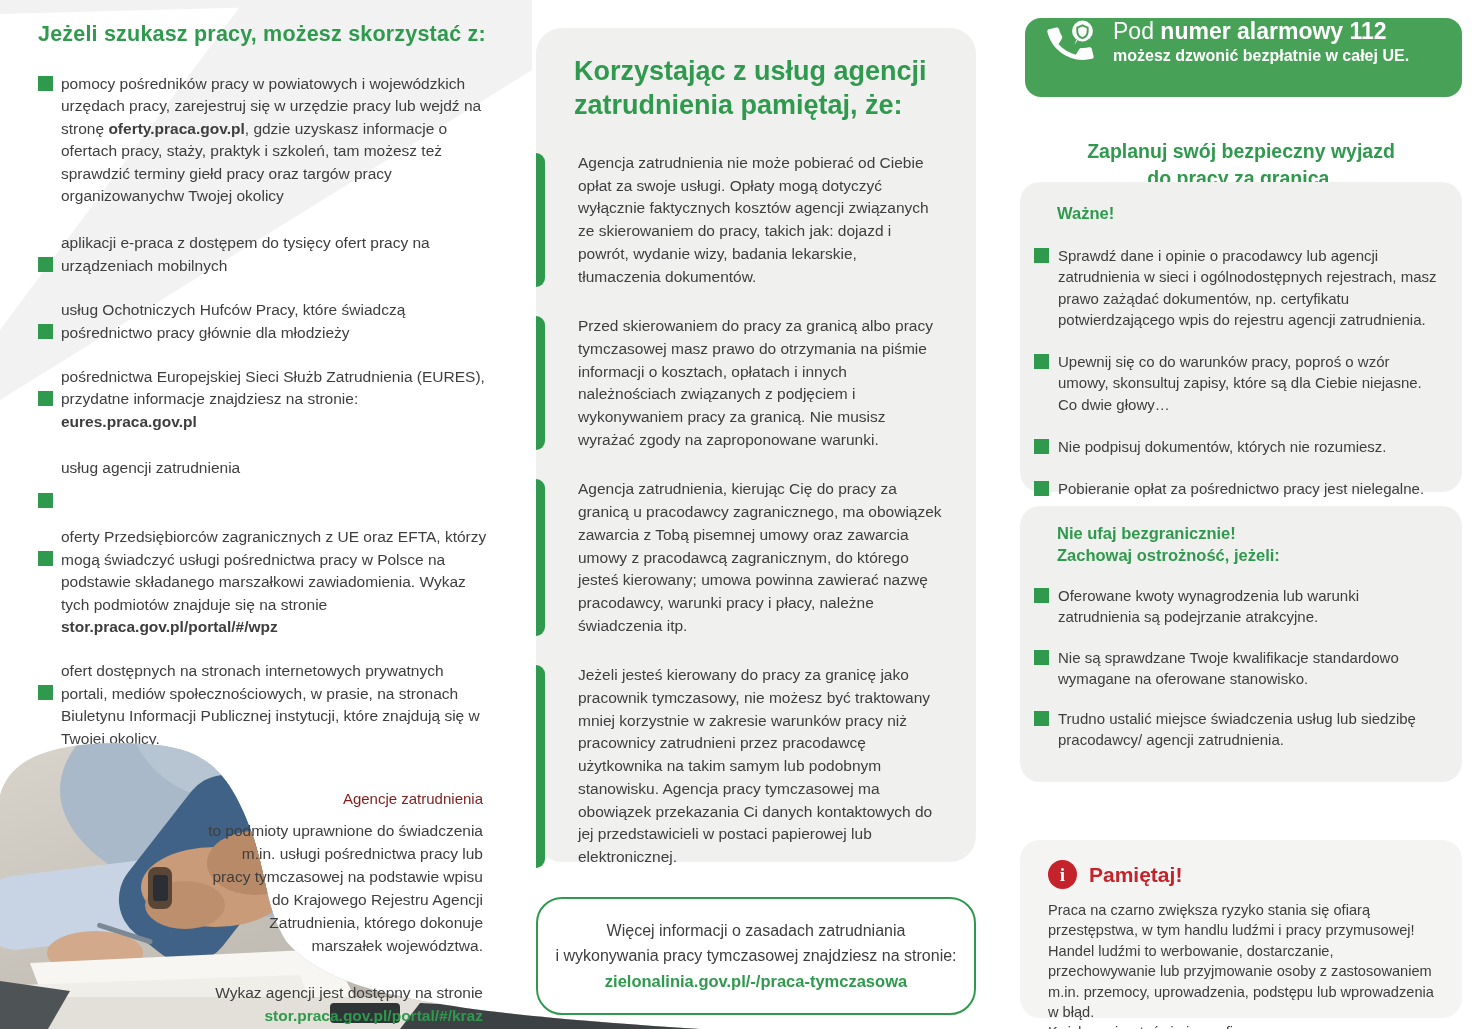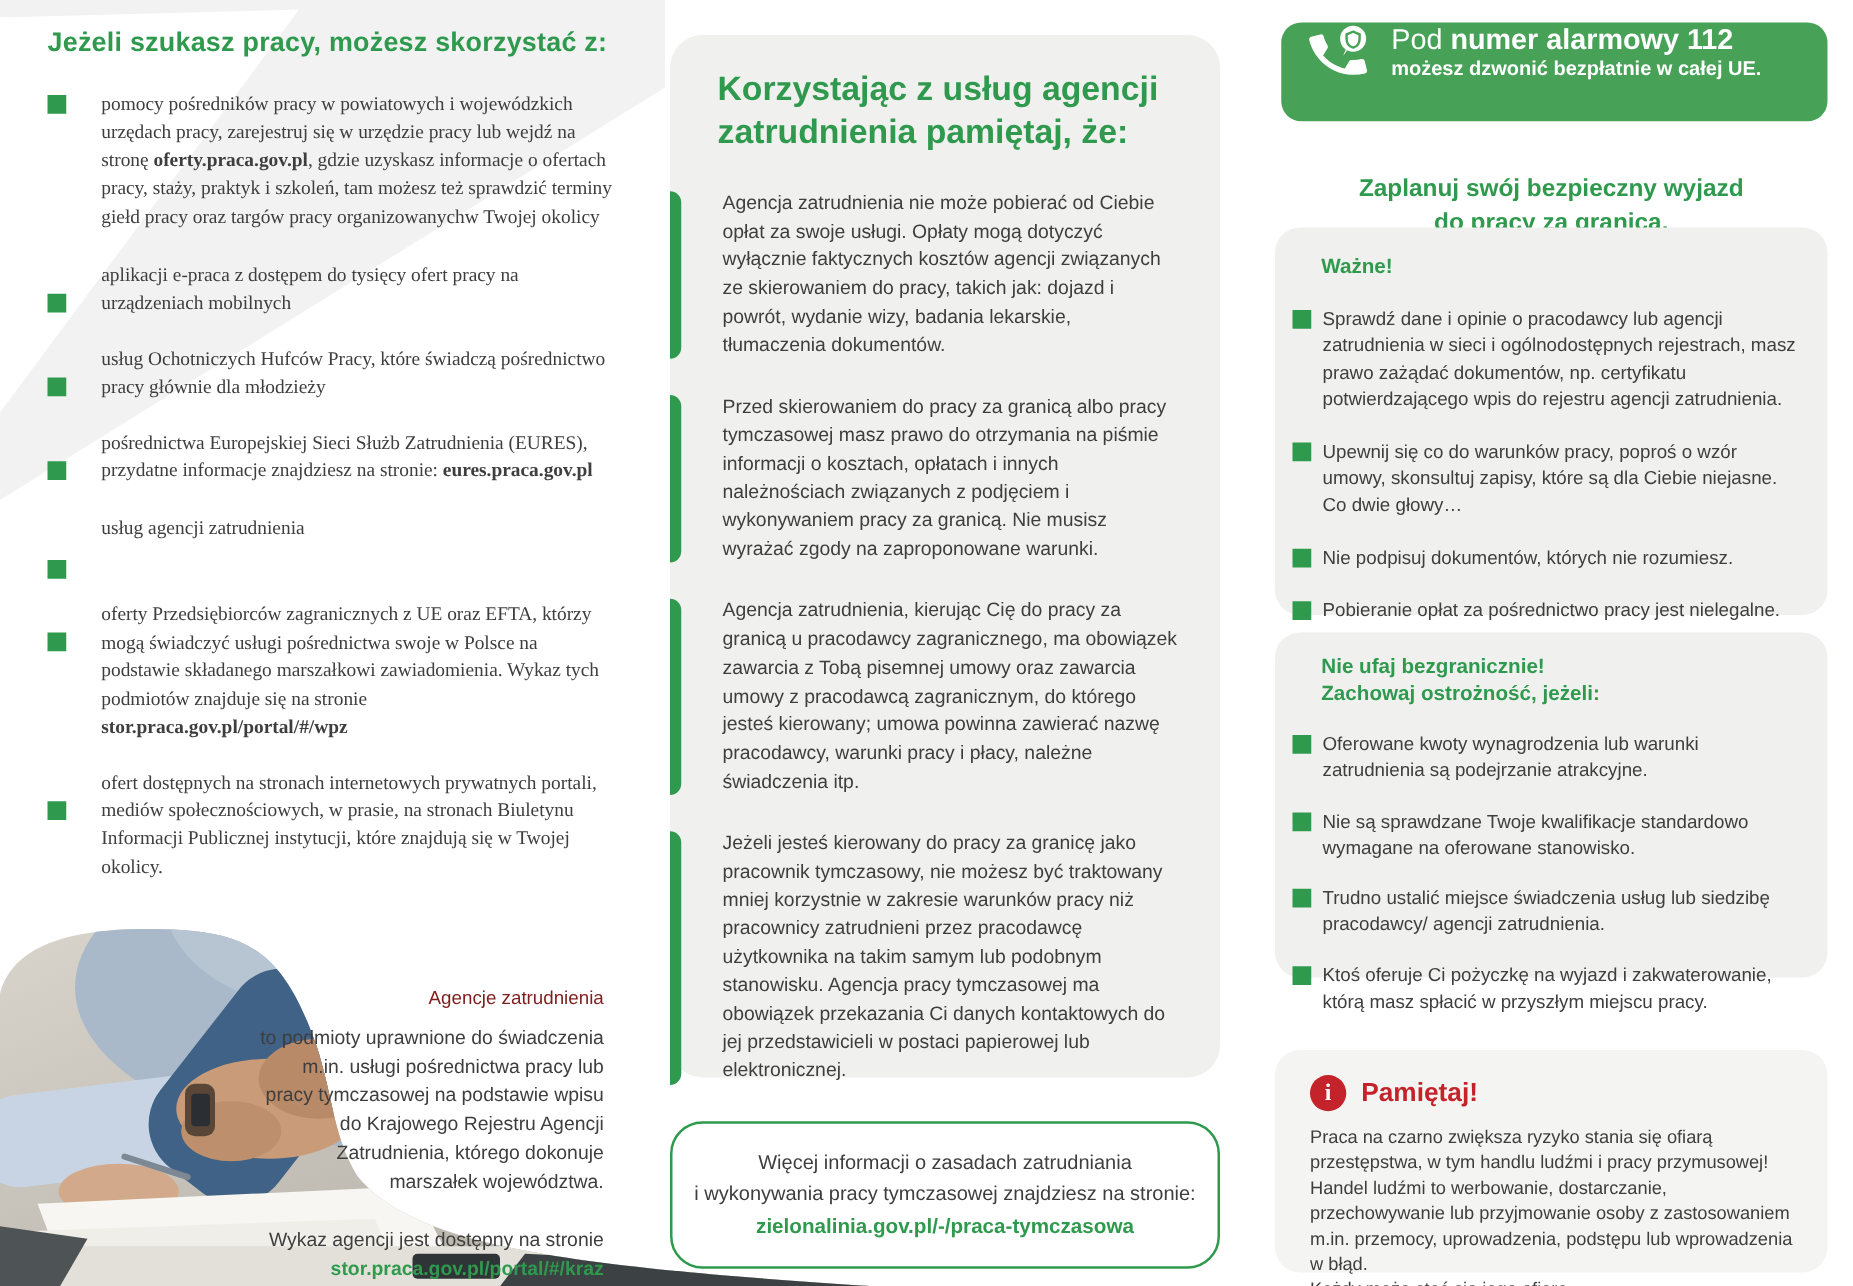--- a/index.html
+++ b/index.html
@@ -9,21 +9,21 @@
   
   .wedge{position:absolute;left:0;top:0;width:532px;height:402px;background:#f2f2f3;
          clip-path:polygon(0 330px,245px 0,532px 0,532px 70px,0 400px);}
   .wedge2{position:absolute;left:0;top:0;width:532px;height:16px;background:#f2f2f3;
          clip-path:polygon(0 0,532px 0,0 14px);}
 
   
   .left-col{position:absolute;left:38px;top:22px;width:452px;}
   .l-heading{font-size:21.5px;font-weight:700;color:#2f9a4d;margin:0 0 26px 0;letter-spacing:.2px;}
   .l-list{display:block;}
-  .li{display:flex;gap:28px;margin-bottom:22px;font-family:Liberation Serif, serif;}
+  .li{display:flex;gap:8px;margin-bottom:22px;}
   .sq{width:15px;height:15px;background:#2f9a4d;flex:none;}
   .li-text{font-size:15.5px;line-height:22.4px;color:#3e3e3e;}
   .li:nth-child(1){margin-bottom:25px}
   .li:nth-child(1) .sq{margin-top:3px}
   .li:nth-child(2) .sq,.li:nth-child(3) .sq,.li:nth-child(4) .sq,
   .li:nth-child(6) .sq,.li:nth-child(7) .sq{margin-top:25px}
   .li:nth-child(4){margin-bottom:24px}
   .li:nth-child(5){margin-bottom:18px}
   .li:nth-child(5) .sq{margin-top:36px}
 
@@ -105,21 +105,21 @@
       <div class="li">
         <span class="sq"></span>
         <div class="li-text"><span>pośrednictwa Europejskiej Sieci Służb Zatrudnienia (EURES), przydatne informacje znajdziesz na stronie: </span><b>eures.praca.gov.pl</b></div>
       </div>
       <div class="li">
         <span class="sq"></span>
         <div class="li-text"><span>usług agencji zatrudnienia</span></div>
       </div>
       <div class="li">
         <span class="sq"></span>
-        <div class="li-text"><span>oferty Przedsiębiorców zagranicznych z UE oraz EFTA, którzy mogą świadczyć usługi pośrednictwa swoje w Polsce na podstawie składanego marszałkowi zawiadomienia. Wykaz tych podmiotów znajduje się na stronie </span><b>stor.praca.gov.pl/portal/#/wpz</b></div>
+        <div class="li-text"><span>oferty Przedsiębiorców zagranicznych z UE oraz EFTA, którzy mogą świadczyć usługi pośrednictwa pracy w Polsce na podstawie składanego marszałkowi zawiadomienia. Wykaz tych podmiotów znajduje się na stronie </span><b>stor.praca.gov.pl/portal/#/wpz</b></div>
       </div>
       <div class="li">
         <span class="sq"></span>
         <div class="li-text"><span>ofert dostępnych na stronach internetowych prywatnych portali, mediów społecznościowych, w prasie, na stronach Biuletynu Informacji Publicznej instytucji, które znajdują się w Twojej okolicy.</span></div>
       </div>
     </div>
   </div>
 
   <svg class="photo-blob" viewBox="0 0 700 294" aria-hidden="true">
     <defs>
@@ -238,24 +238,20 @@
       <div class="rli-text">Oferowane kwoty wynagrodzenia lub warunki zatrudnienia są podejrzanie atrakcyjne.</div>
     </div>
     <div class="rli">
       <span class="sq"></span>
       <div class="rli-text">Nie są sprawdzane Twoje kwalifikacje standardowo wymagane na oferowane stanowisko.</div>
     </div>
     <div class="rli">
       <span class="sq"></span>
       <div class="rli-text">Trudno ustalić miejsce świadczenia usług lub siedzibę pracodawcy/ agencji zatrudnienia.</div>
     </div>
-    <div class="rli">
-      <span class="sq"></span>
-      <div class="rli-text">Ktoś oferuje Ci pożyczkę na wyjazd i zakwaterowanie, którą masz spłacić w przyszłym miejscu pracy.</div>
-    </div>
   </div>
 
   <div class="remember">
     <div class="rem-head">
       <span class="info-circle">i</span>
       <span class="rem-title">Pamiętaj!</span>
     </div>
     <div class="rem-body">
       <div>Praca na czarno zwiększa ryzyko stania się ofiarą przestępstwa, w tym handlu ludźmi i pracy przymusowej! Handel ludźmi to werbowanie, dostarczanie, przechowywanie lub przyjmowanie osoby z zastosowaniem m.in. przemocy, uprowadzenia, podstępu lub wprowadzenia w błąd.</div>
       <div>Każdy może stać się jego ofiarą.</div>

